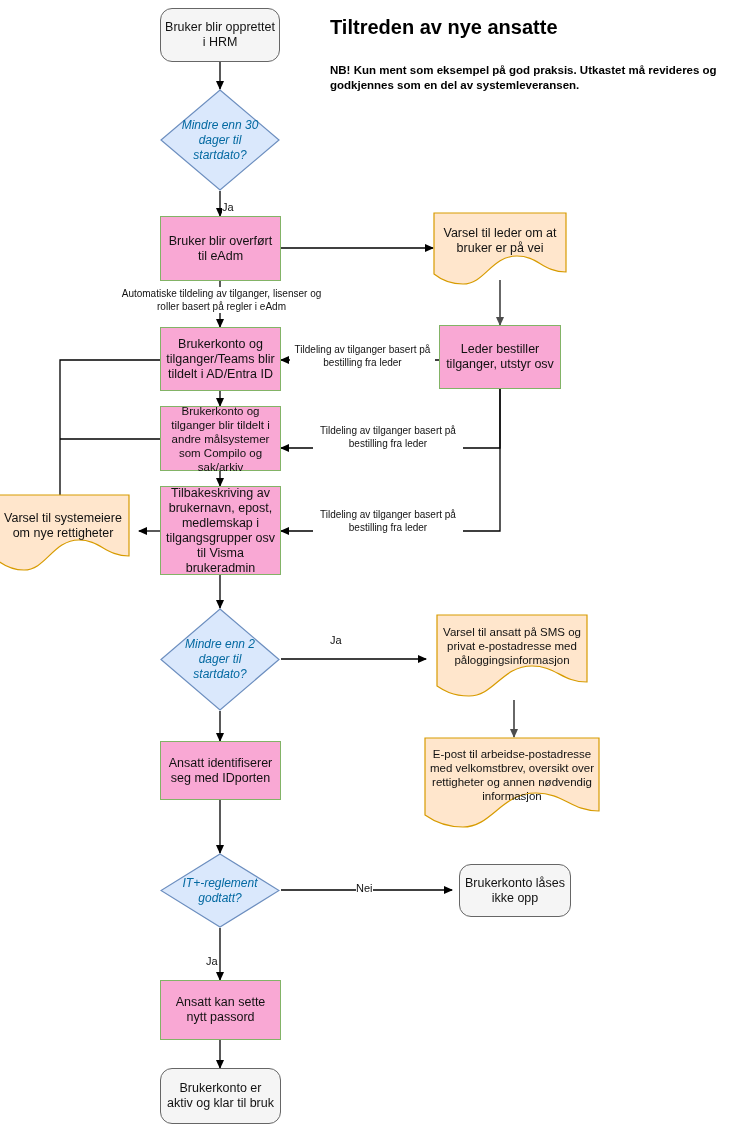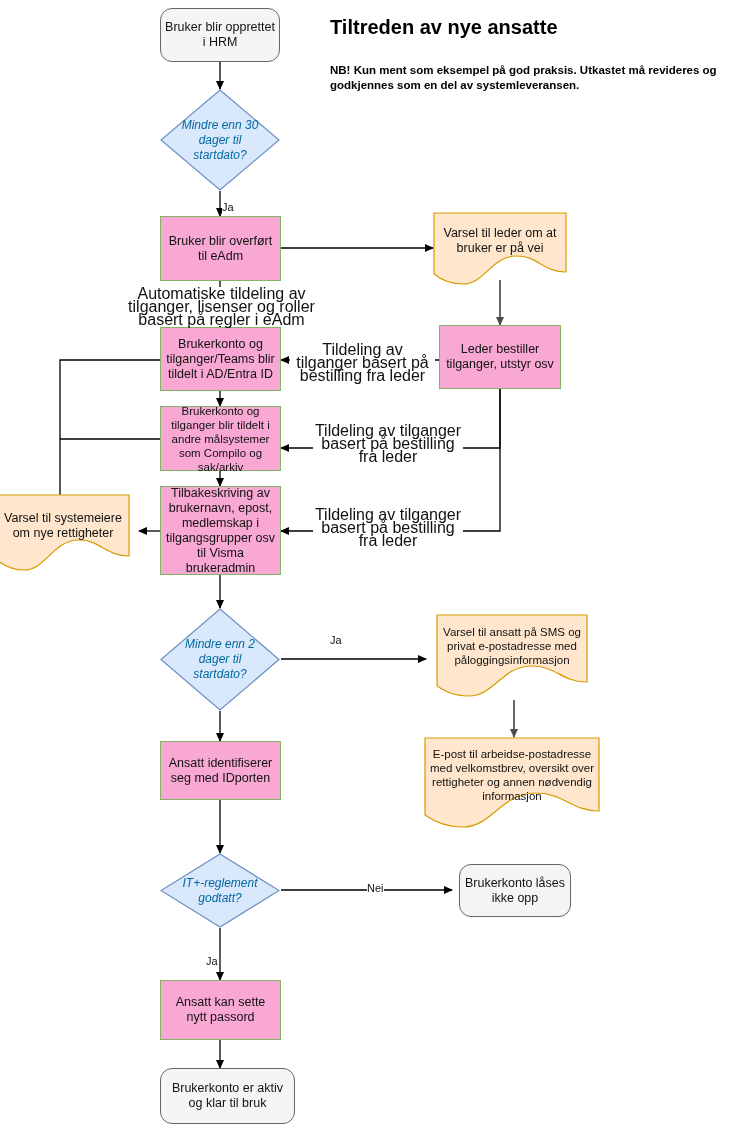--- a/index.html
+++ b/index.html
@@ -84,21 +84,21 @@
     justify-content: center;
     text-align: center;
     font-size: 12.5px;
     line-height: 15px;
     color: #111111;
     padding: 0 4px;
     box-sizing: border-box;
   }
   .edge-label {
     position: absolute;
-    font-size: 16px;
+    font-size: 10px;
     line-height: 13px;
     color: #111111;
     text-align: center;
     background: #ffffff;
     z-index: 4;
     white-space: nowrap;
   }
   .edge-label.ja {
     font-size: 11px;
   }
@@ -267,31 +267,31 @@
 </div>
 
 <div class="node terminal" style="left:459px; top:864px; width:112px; height:53px;">
   <span>Brukerkonto låses ikke opp</span>
 </div>
 
 <div class="node process" style="left:160px; top:980px; width:121px; height:60px;">
   <span>Ansatt kan sette nytt passord</span>
 </div>
 
-<div class="node terminal" style="left:160px; top:1068px; width:135px; height:56px;">
+<div class="node terminal" style="left:160px; top:1068px; width:121px; height:56px;">
   <span>Brukerkonto er aktiv og klar til bruk</span>
 </div>
 
 <div class="edge-label ja" style="left:222px; top:201px;">Ja</div>
 
 <div class="edge-label" style="left:114px; top:287px; width:215px; white-space:normal;">Automatiske tildeling av tilganger, lisenser og roller basert på regler i eAdm</div>
 
 <div class="edge-label" style="left:290px; top:343px; width:145px; white-space:normal;">Tildeling av tilganger basert på bestilling fra leder</div>
 
 <div class="edge-label" style="left:313px; top:424px; width:150px; white-space:normal;">Tildeling av tilganger basert på bestilling fra leder</div>
 
 <div class="edge-label" style="left:313px; top:508px; width:150px; white-space:normal;">Tildeling av tilganger basert på bestilling fra leder</div>
 
 <div class="edge-label ja" style="left:330px; top:634px;">Ja</div>
 
-<div class="edge-label ja" style="left:356px; top:882px;margin-left:11px;">Nei</div>
+<div class="edge-label ja" style="left:356px; top:882px;">Nei</div>
 
 <div class="edge-label ja" style="left:206px; top:955px;">Ja</div>
 
 </body></html>

